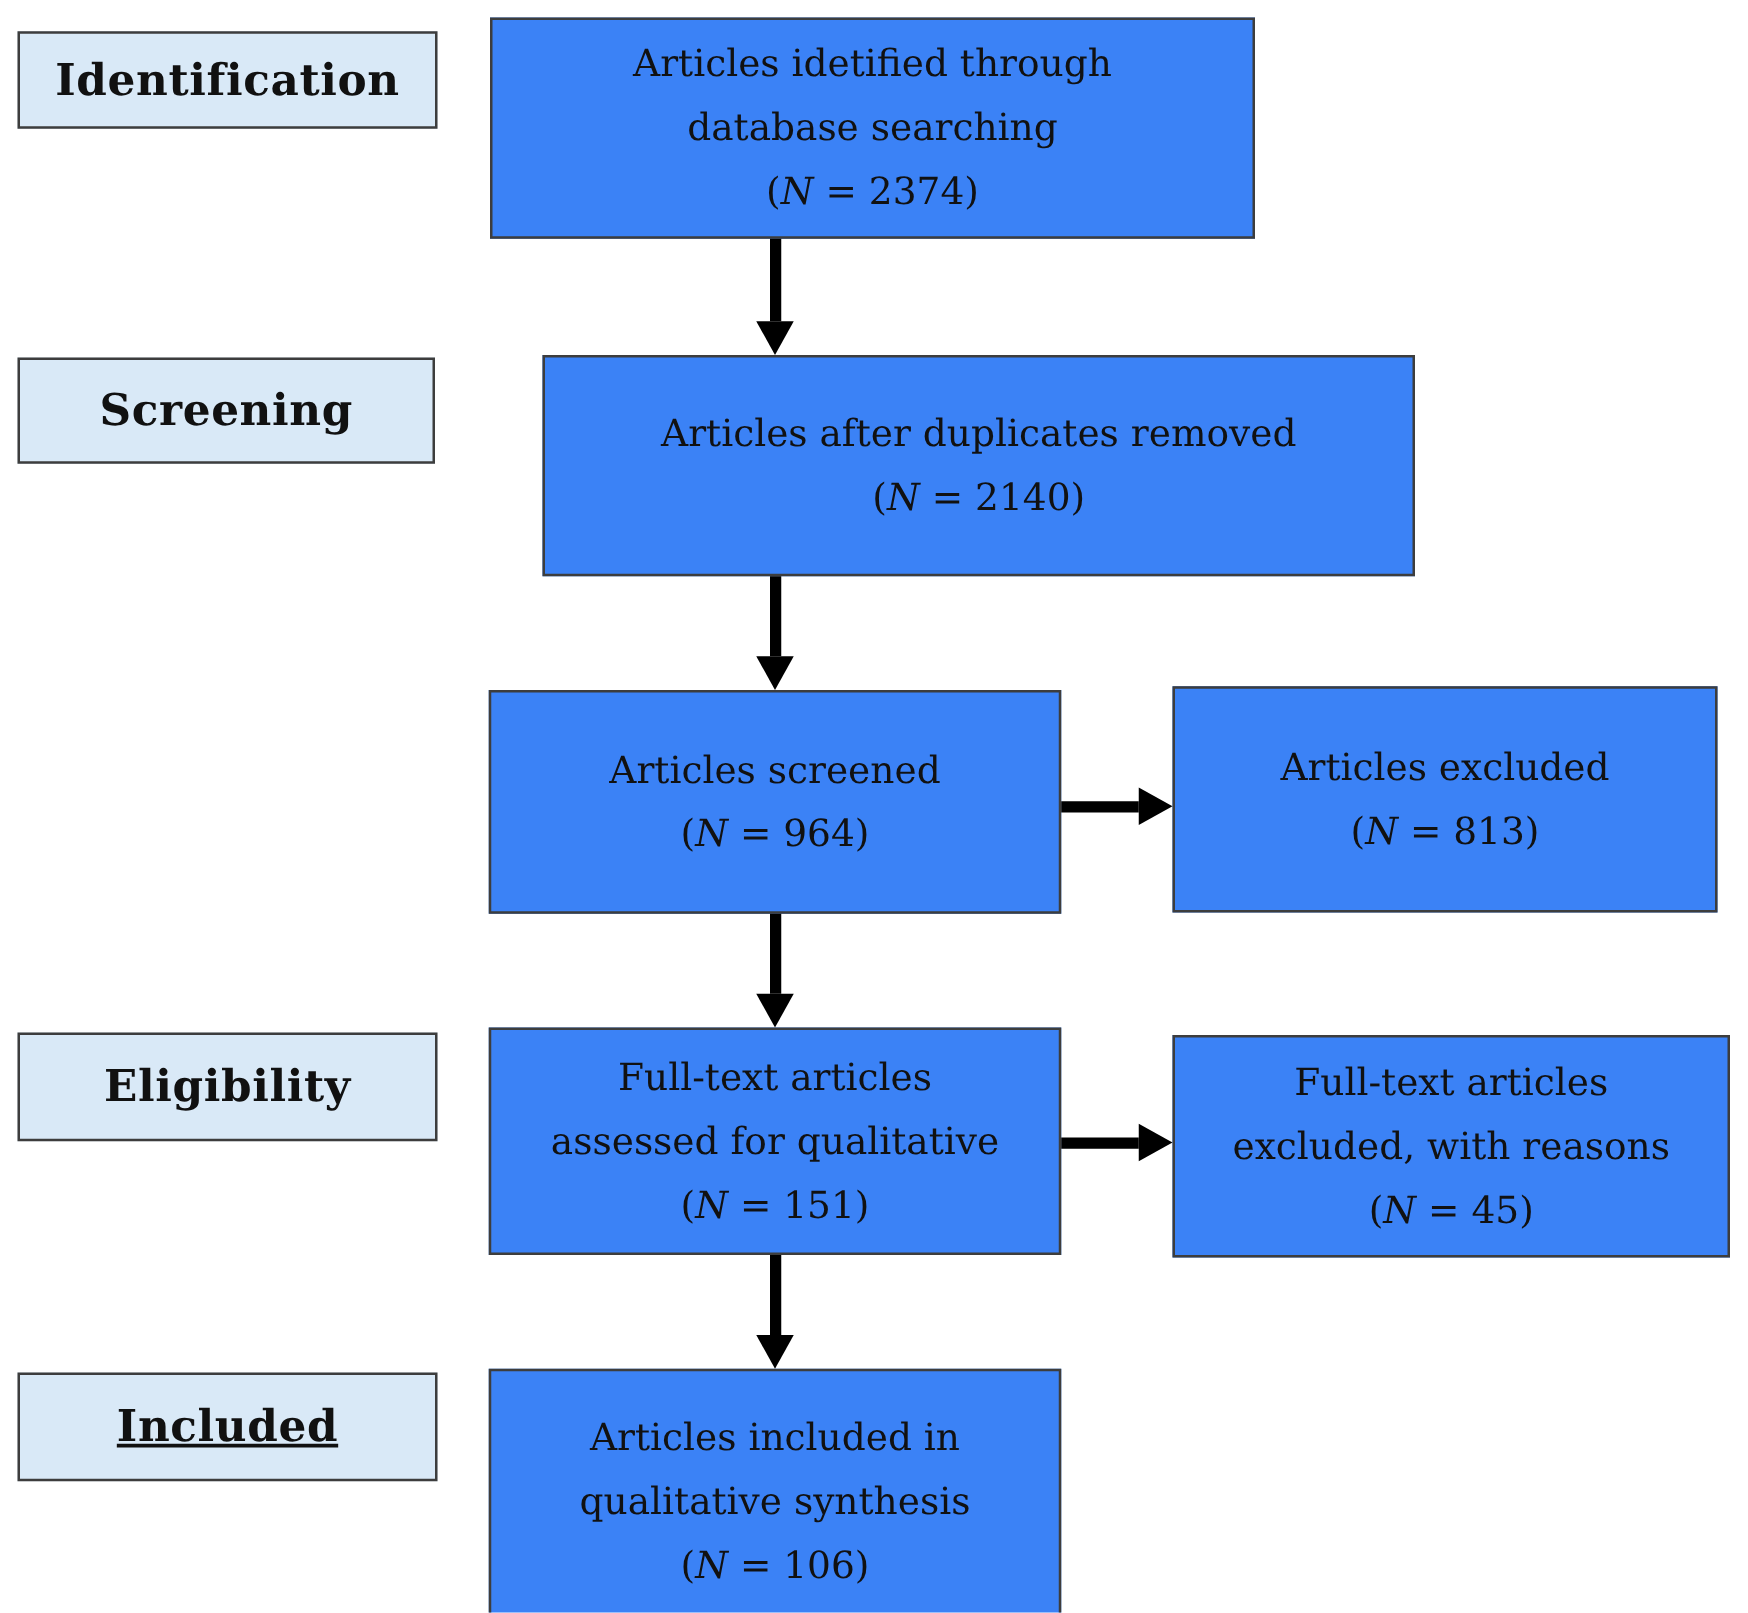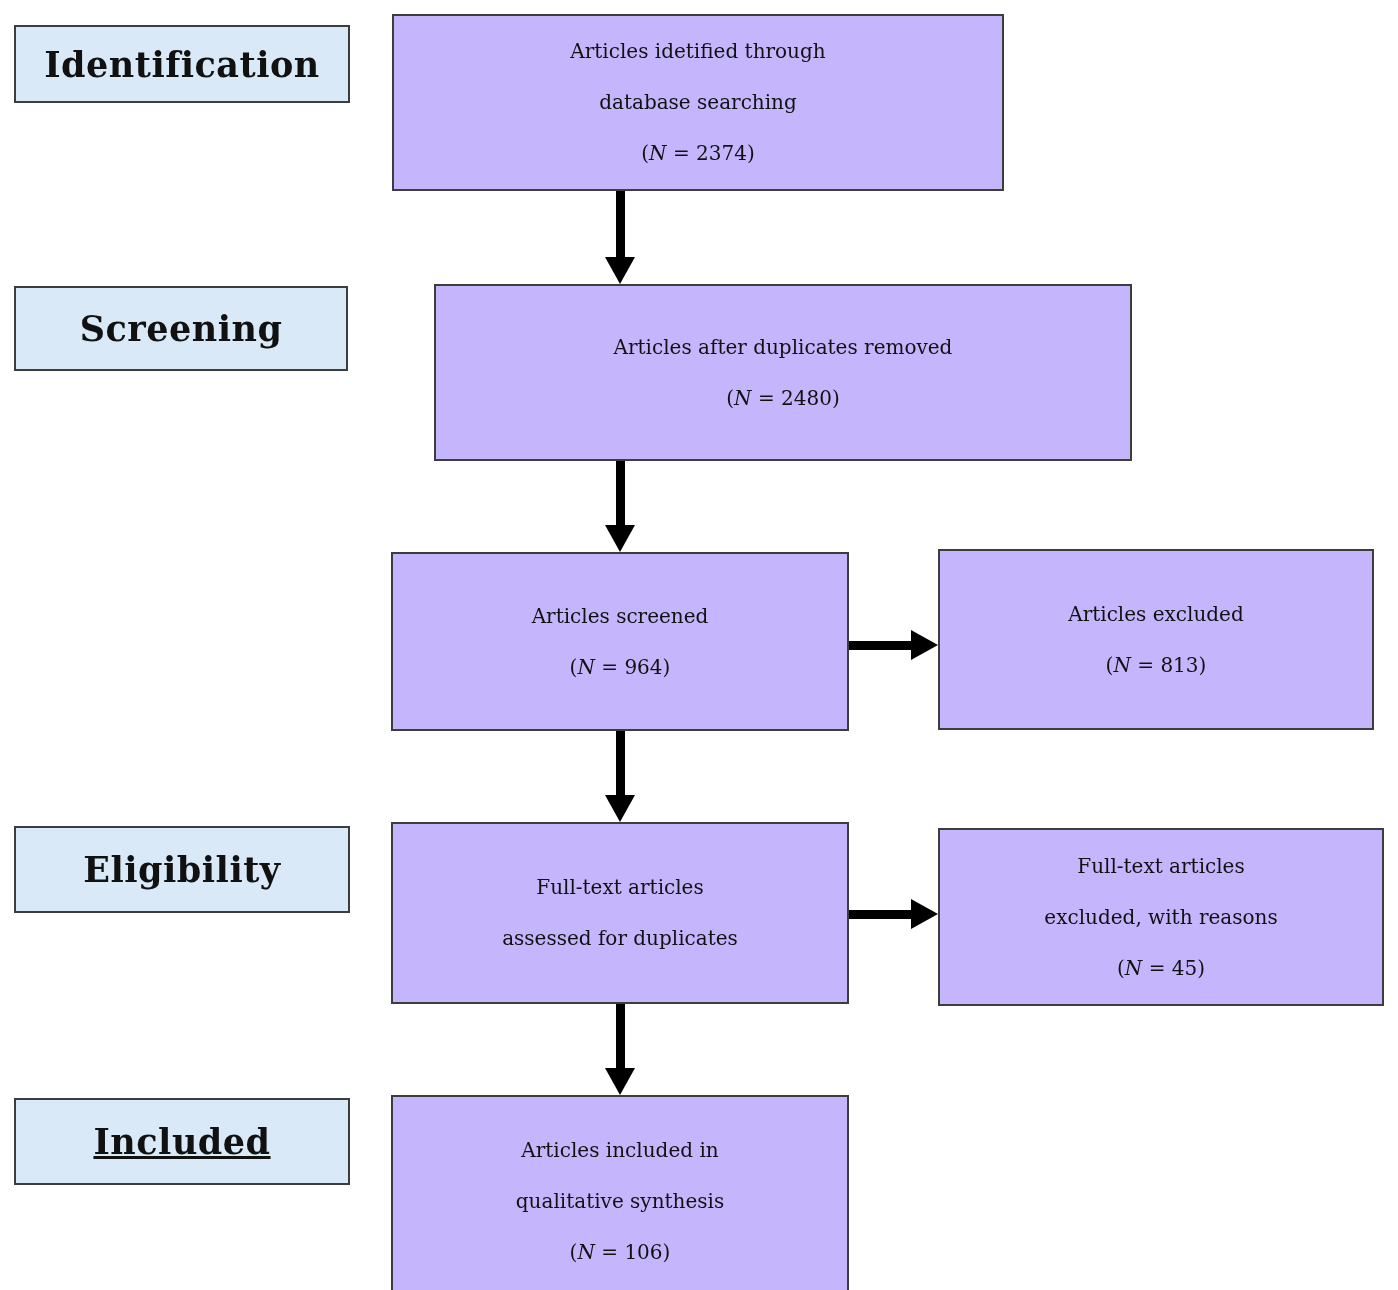--- a/index.html
+++ b/index.html
@@ -27,27 +27,27 @@
     border: 2px solid var(--border-color);
     display: flex;
     align-items: center;
     justify-content: center;
     font-weight: bold;
     font-size: 35px;
     letter-spacing: 0.5px;
   }
   .box {
     position: absolute;
-    background: #c4b5fd;
+    background: #3b82f6;
     border: 2px solid var(--border-color);
     display: flex;
     align-items: center;
     justify-content: center;
     text-align: center;
-    font-size: 20px;
+    font-size: 30px;
   }
   .box .txt { width: 100%; }
   .box .line {
     display: block;
     line-height: 51px;
   }
   .nvar { font-style: italic; font-family: "DejaVu Serif", "Liberation Serif", serif; }
   
   .varrow {
     position: absolute;
@@ -120,35 +120,36 @@
     <div class="txt">
       <span class="line">Articles idetified through</span>
       <span class="line">database searching</span>
       <span class="line"><span>(</span><span class="nvar">N</span><span> = </span><span>2374</span><span>)</span></span>
     </div>
   </div>
 
   <div class="box box-duplicates">
     <div class="txt">
       <span class="line">Articles after duplicates removed</span>
-      <span class="line"><span>(</span><span class="nvar">N</span><span> = </span><span>2480</span><span>)</span></span>
+      <span class="line"><span>(</span><span class="nvar">N</span><span> = </span><span>2140</span><span>)</span></span>
     </div>
   </div>
 
   <div class="box box-screened">
     <div class="txt">
       <span class="line">Articles screened</span>
       <span class="line"><span>(</span><span class="nvar">N</span><span> = </span><span>964</span><span>)</span></span>
     </div>
   </div>
 
   <div class="box box-assessed">
     <div class="txt">
       <span class="line">Full-text articles</span>
-      <span class="line">assessed for duplicates</span>
+      <span class="line">assessed for qualitative</span>
+      <span class="line"><span>(</span><span class="nvar">N</span><span> = </span><span>151</span><span>)</span></span>
     </div>
   </div>
 
   <div class="box box-included-q">
     <div class="txt">
       <span class="line">Articles included in</span>
       <span class="line">qualitative synthesis</span>
       <span class="line"><span>(</span><span class="nvar">N</span><span> = </span><span>106</span><span>)</span></span>
     </div>
   </div>

